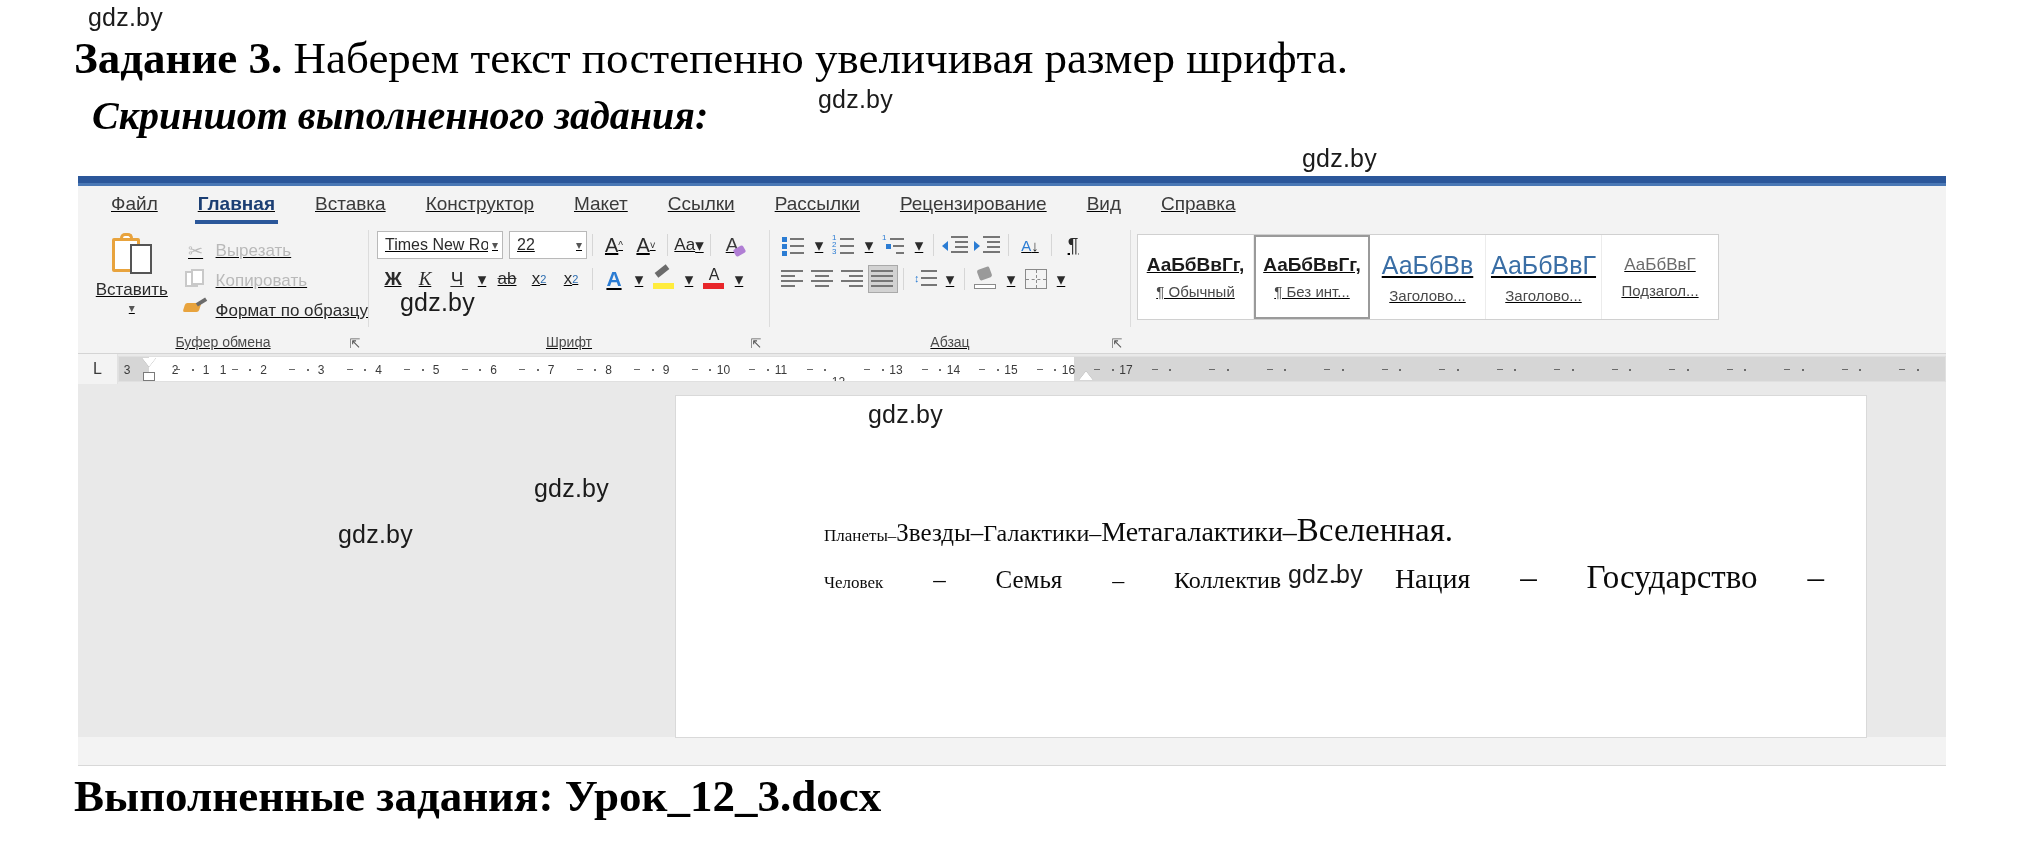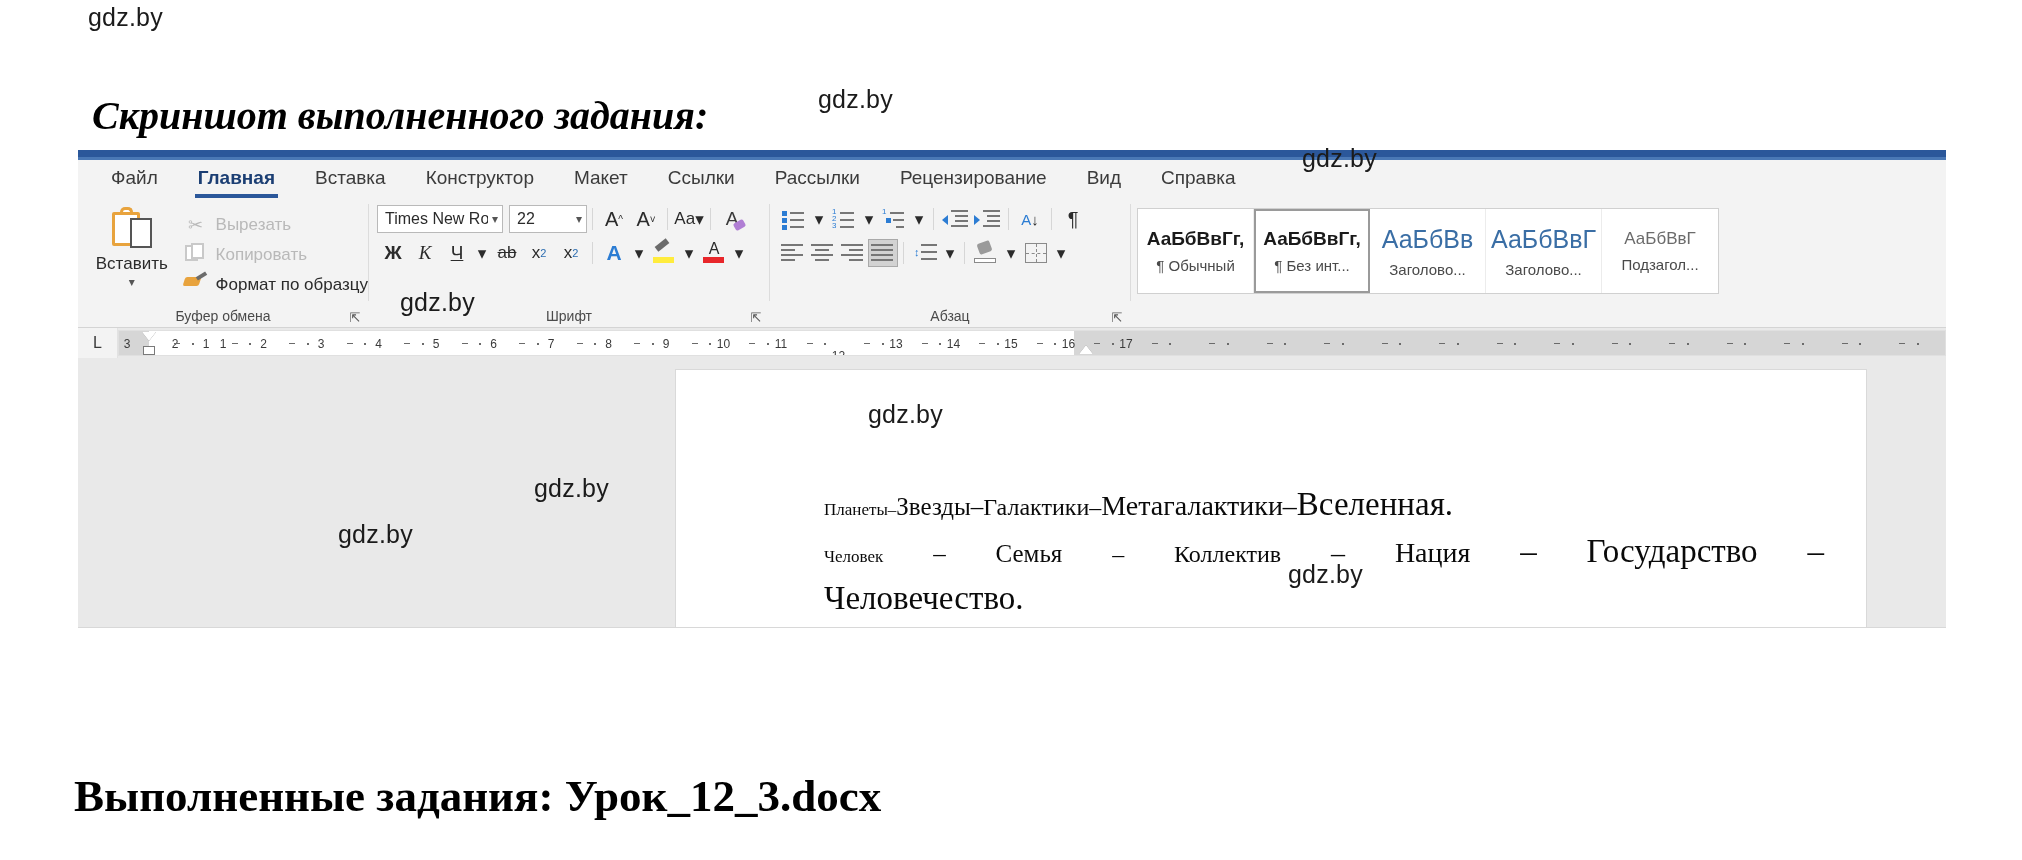--- a/index.html
+++ b/index.html
@@ -35,25 +35,26 @@
     left: 92px; top: 92px; font-size: 40px;
     font-weight: 700; font-style: italic;
   }
   #done-label {
     left: 74px; top: 770px; font-size: 45px; font-weight: 700;
   }
 
   
   .word-window {
     position: absolute;
-    left: 78px; top: 150px;
-    width: 1868px; height: 478px;
+    left: 78px; top: 176px;
+    width: 1868px; height: 590px;
     background: #f3f3f3;
     overflow: hidden;
     border-bottom: 1px solid #d8d8d8;
+    text-decoration: underline;
   }
   .titlebar-strip { height: 7px; background: #2b579a; width: 100%; }
   .titlebar-strip2 { height: 3px; background: #4a78b5; width: 100%; }
 
   
   .tabbar {
     position: relative; height: 38px; background: #f3f3f3;
     display: flex; align-items: center; padding-left: 30px;
   }
   .tab {
@@ -281,20 +282,23 @@
   .doc-line.justified { display: flex; justify-content: space-between; align-items: baseline; width: 1000px; }
   .w1 { font-size: 17px; } .w2 { font-size: 25px; } .w3 { font-size: 24px; }
   .w4 { font-size: 28px; } .w5 { font-size: 33px; }
   .seg { display: inline-block; }
 </style>
 </head>
 <body>
 
 <div class="page">
 
+  <div class="task-line" id="task3">
+    <b>Задание 3.</b><span> Наберем текст постепенно увеличивая размер шрифта.</span>
+  </div>
   <div class="task-line" id="screenshot-label">Скриншот выполненного задания:</div>
   <div class="task-line" id="done-label">Выполненные задания: Урок_12_3.docx</div>
 
   <div class="word-window">
     <div class="titlebar-strip"></div>
     <div class="titlebar-strip2"></div>
 
     <div class="tabbar" id="ribbon-tabs">
         <div class="tab">Файл</div>
         <div class="tab active">Главная</div>
@@ -739,21 +743,20 @@
                 <span class="seg w2">–</span>
                 <span class="seg w2">Семья</span>
                 <span class="seg w3">–</span>
                 <span class="seg w3">Коллектив</span>
                 <span class="seg w4">–</span>
                 <span class="seg w4">Нация</span>
                 <span class="seg w5">–</span>
                 <span class="seg w5">Государство</span>
                 <span class="seg w5">–</span>
               </div>
-              <div class="doc-line"><span class="seg w5">Человечество.</span></div>
             </div>
         </div>
       </div>
     </div>
   </div>
 
   <div id="wm-layer">
       <div class="wm" style="left: 88px; top: 3px;">gdz.by</div>
       <div class="wm" style="left: 818px; top: 85px;">gdz.by</div>
       <div class="wm" style="left: 1302px; top: 144px;">gdz.by</div>

